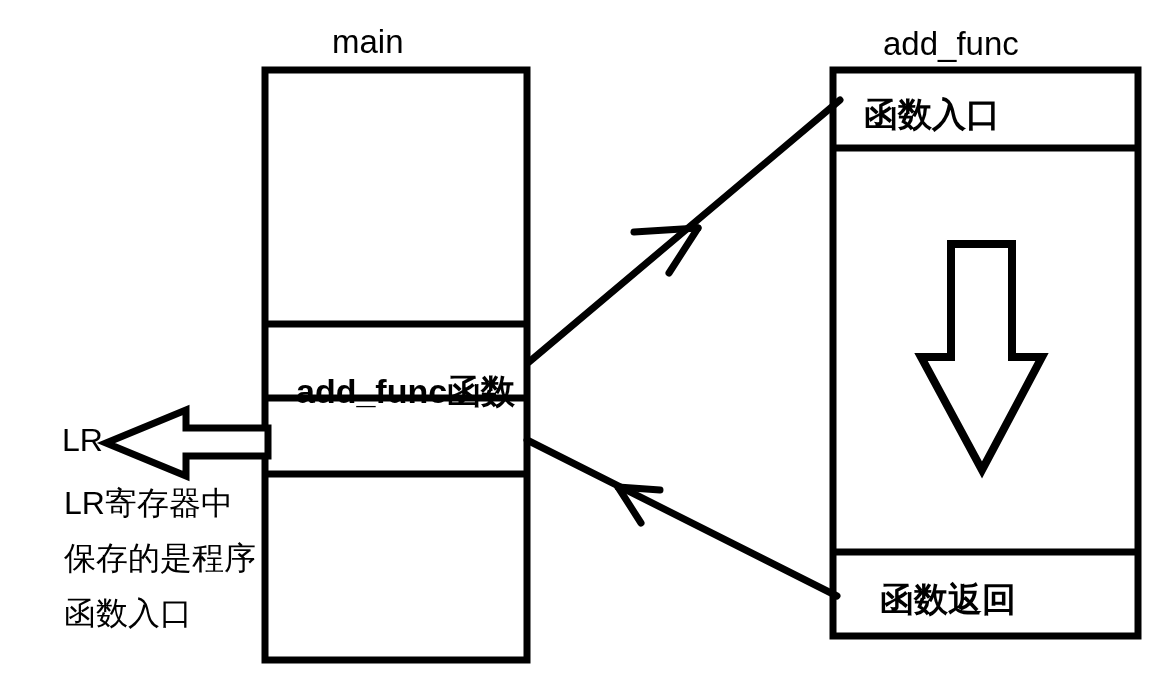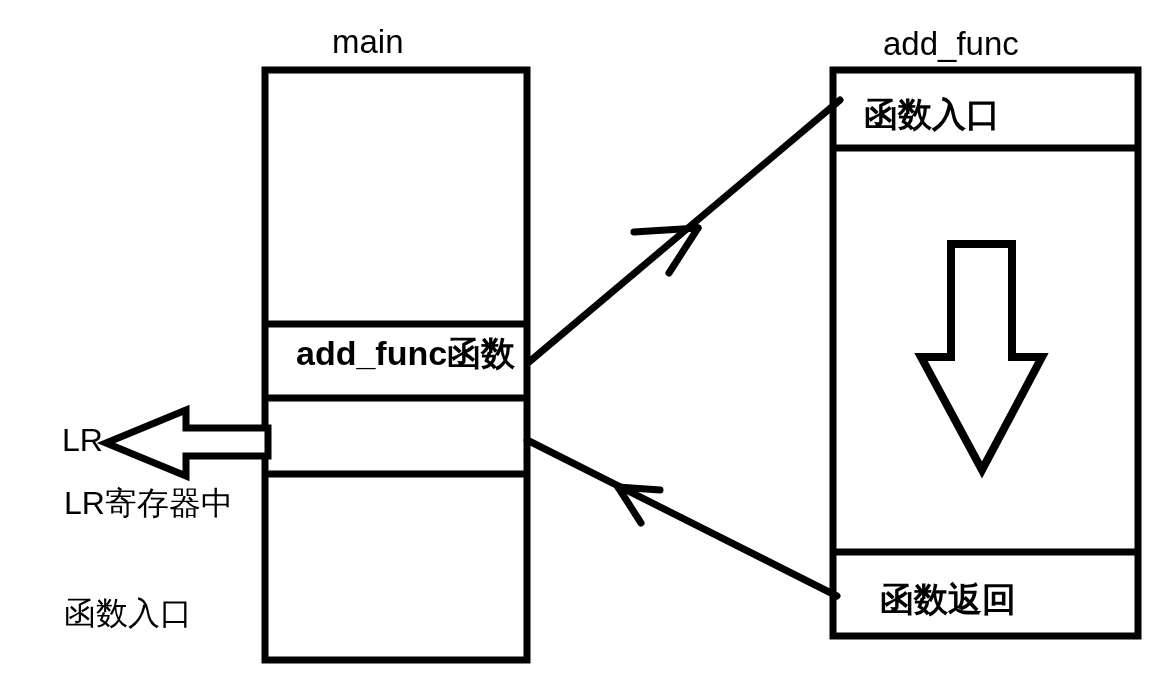--- a/index.html
+++ b/index.html
@@ -83,26 +83,27 @@
     </g>
 
     <g>
       <polygon points="106,443 186,410 186,428 268,428 268,456 186,456 186,476" fill="#ffffff" stroke="#000000" stroke-width="7" stroke-linejoin="miter"></polygon>
     </g>
 
   </svg>
 
   <div class="txt title-label" style="left:332px; top:25px;">main</div>
 
-  <div class="txt cell-label" style="left:296px; top:336px;">add_func函数</div>
+  <div class="txt cell-label" style="left:296px; top:374px;">add_func函数</div>
 
   <div class="txt title-label" style="left:883px; top:27px;">add_func</div>
 
   <div class="txt cell-label" style="left:864px; top:97px;">函数入口</div>
 
   <div class="txt cell-label" style="left:880px; top:582px;">函数返回</div>
 
   <div class="txt lr-label" style="left:62px; top:424px;">LR</div>
 
   <div class="txt note-line" style="left:46px; top:487px;">LR寄存器中</div>
+  <div class="txt note-line" style="left:46px; top:542px;">保存的是程序</div>
   <div class="txt note-line" style="left:46px; top:597px;">函数入口</div>
 
 </div>
 
 </body></html>

